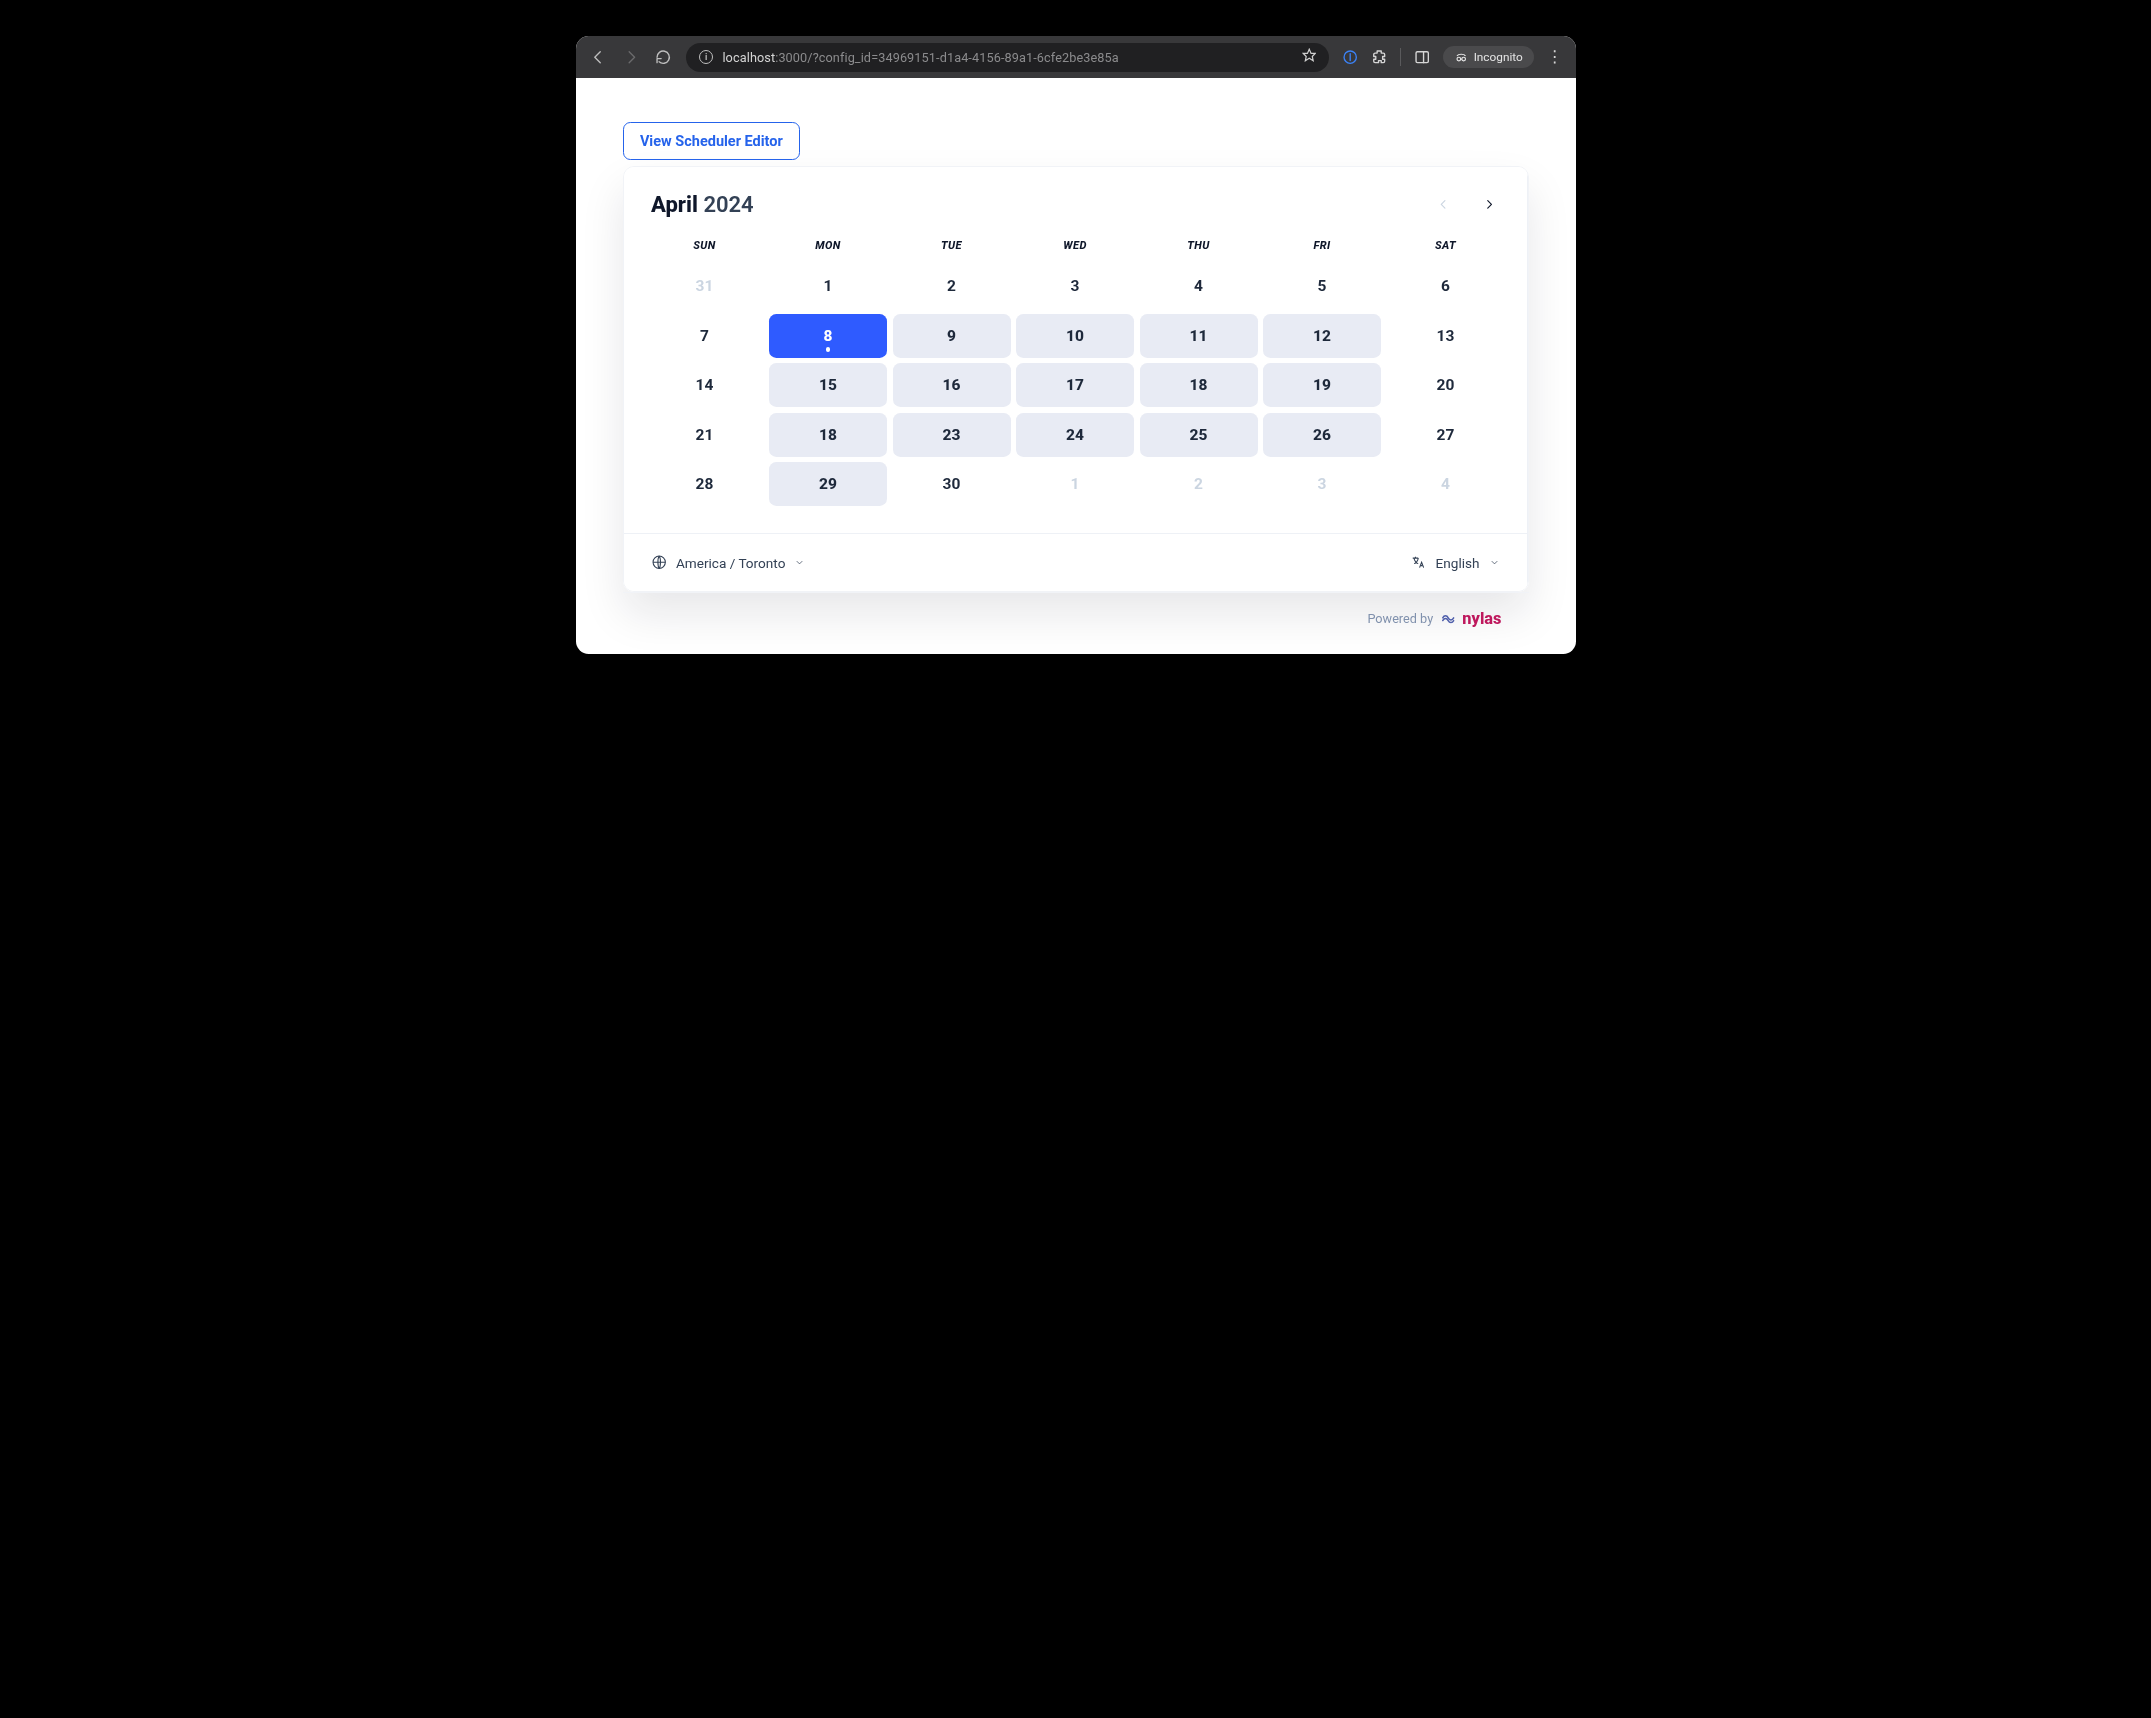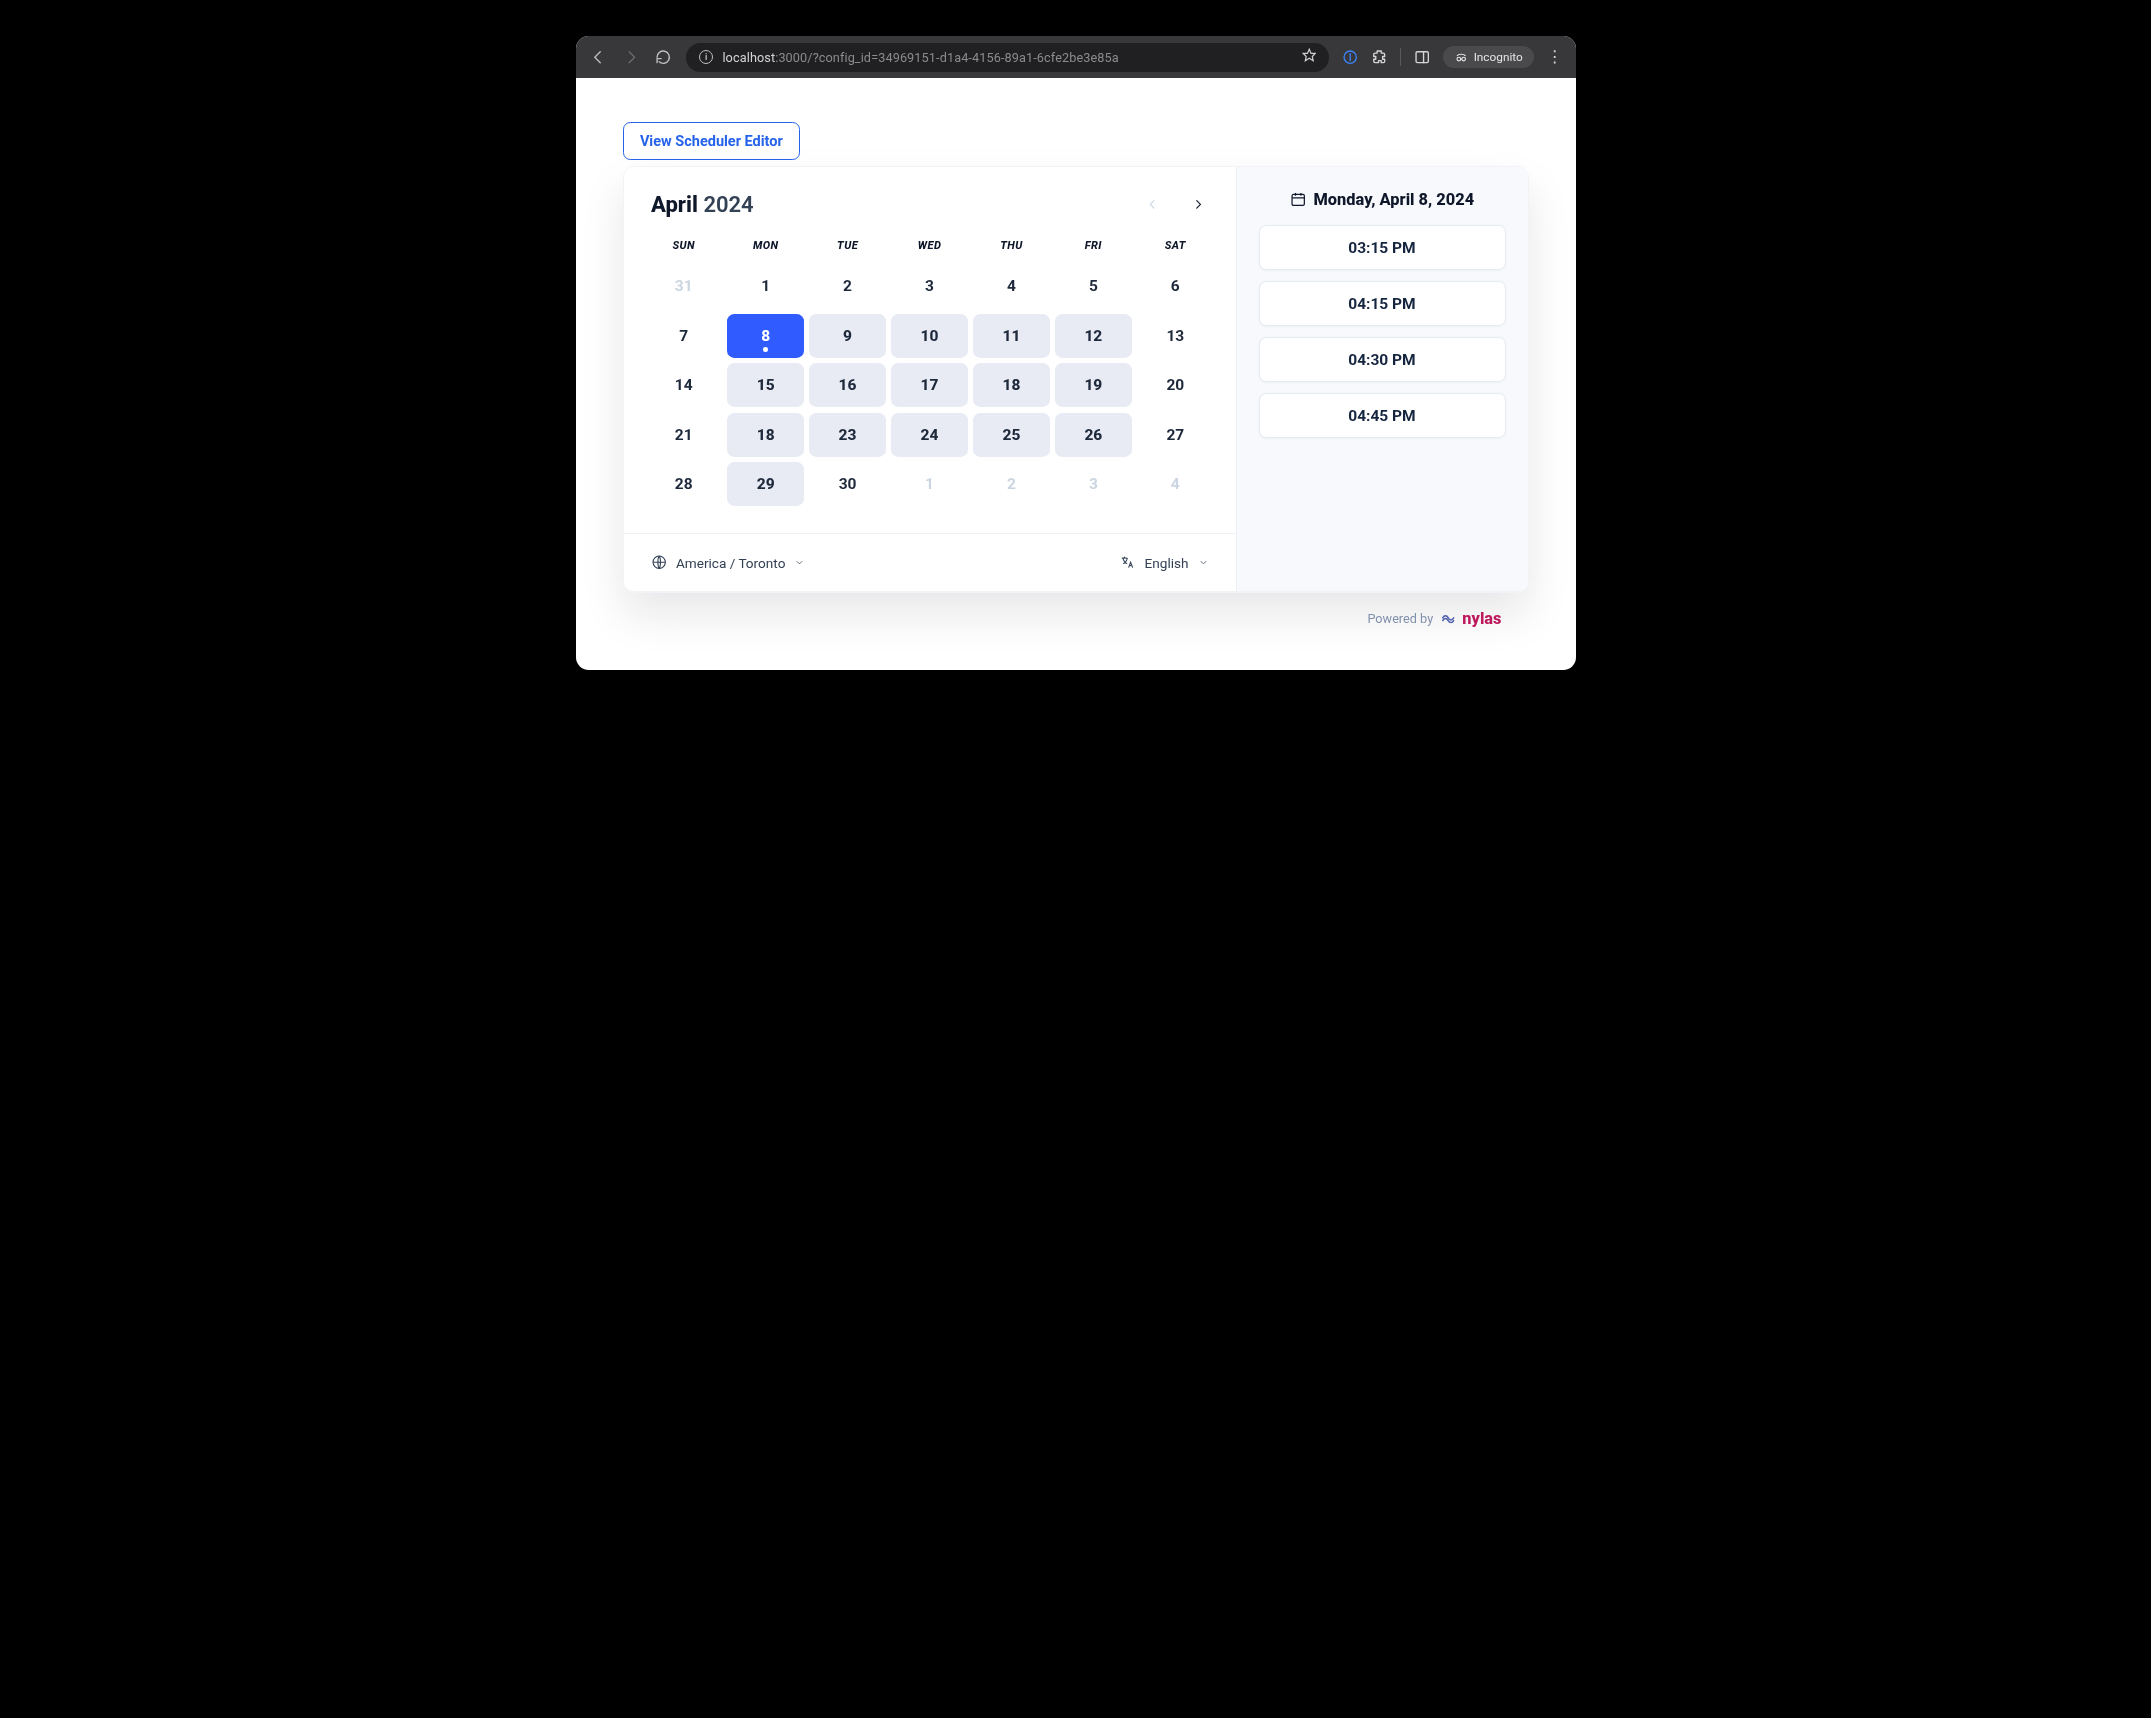--- a/index.html
+++ b/index.html
@@ -41,21 +41,21 @@
   .url .text .dim{color:#8b8b8d;}
   .url .star{margin-left:auto;color:#d0d0d0;}
   .url .star svg{width:14.5px;height:14.5px;fill:none;stroke:currentColor;stroke-width:2;}
   .ricon{color:#d6d6d6;display:flex;align-items:center;justify-content:center;}
   .ricon svg{width:16.4px;height:16.4px;fill:none;stroke:currentColor;stroke-width:2;stroke-linecap:round;stroke-linejoin:round;}
   .ricon.blue{color:#3b82f6;}
   .divider{width:0.9px;height:18px;background:#5a5a5c;}
   .pill{display:flex;align-items:center;gap:5.5px;background:#4a4a4c;border-radius:14.5px;padding:3.6px 11px;color:#e4e4e4;font-size:11.8px;}
   .dots{color:#d6d6d6;font-size:16.4px;letter-spacing:0;line-height:1;cursor:pointer;}
   
-  .page{padding:44px 47px 16px 47px;}
+  .page{padding:44px 47px 0 47px;}
   .view-btn{display:inline-flex;align-items:center;height:38px;padding:0 16.4px;border:1.6px solid #2563eb;border-radius:7.3px;color:#2563eb;font-weight:700;font-size:14.5px;cursor:pointer;}
   .panel{margin-top:5.5px;display:flex;border-radius:11px;box-shadow:0 22px 44px rgba(15,23,42,.10);border:0.9px solid #f1f3f7;overflow:hidden;}
   .cal{flex:1;background:#fff;padding:25.5px 22px 0 22px;border-right:0.9px solid #eef1f6;display:flex;flex-direction:column;}
   .cal-head{display:flex;align-items:center;margin:0 5.5px 16.4px 5.5px;}
   .cal-title{font-size:22px;color:#0f172a;}
   .cal-title b{font-weight:800;}
   .cal-title .yr{color:#334155;font-weight:600;}
   .cal-nav{margin-left:auto;display:flex;gap:25.5px;}
   .chev{width:20px;height:20px;display:flex;align-items:center;justify-content:center;cursor:pointer;}
   .chev svg{width:12.7px;height:12.7px;stroke-width:2.2;fill:none;stroke-linecap:round;stroke-linejoin:round;}
@@ -239,37 +239,20 @@
                 <path d="M15.5 17h3"></path>
               </svg>
             <span>English</span>
             <svg class="cd" viewBox="0 0 24 24">
                 <polyline points="6 9 12 15 18 9"></polyline>
               </svg>
           </div>
         </div>
       </div>
 
-      <div class="slots">
-        <div class="slots-head">
-          <svg viewBox="0 0 24 24">
-              <rect x="3" y="5" width="18" height="16" rx="2"></rect>
-              <line x1="3" y1="10" x2="21" y2="10"></line>
-              <line x1="8" y1="3" x2="8" y2="7"></line>
-              <line x1="16" y1="3" x2="16" y2="7"></line>
-            </svg>
-          <span>Monday, April 8, 2024</span>
-        </div>
-        <div id="slots-list">
-            <div class="slot">03:15 PM</div>
-            <div class="slot">04:15 PM</div>
-            <div class="slot">04:30 PM</div>
-            <div class="slot">04:45 PM</div>
-          </div>
-      </div>
     </div>
 
     <div class="powered">
       <span>Powered by</span>
       <span class="logo">
         <svg viewBox="0 0 24 24">
             <path d="M4 14c2-4 6-4 8 0s6 4 8 0" fill="none" stroke="#4f5fab" stroke-width="2.2" stroke-linecap="round"></path>
             <path d="M4 10c2-4 6-4 8 0s6 4 8 0" fill="none" stroke="#4f5fab" stroke-width="2.2" stroke-linecap="round"></path>
           </svg>
         <span>nylas</span>

